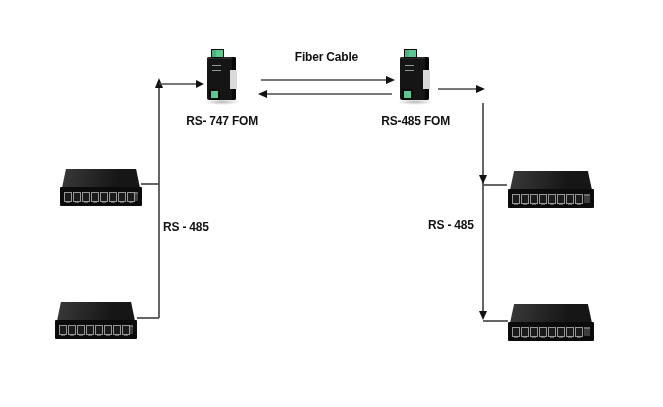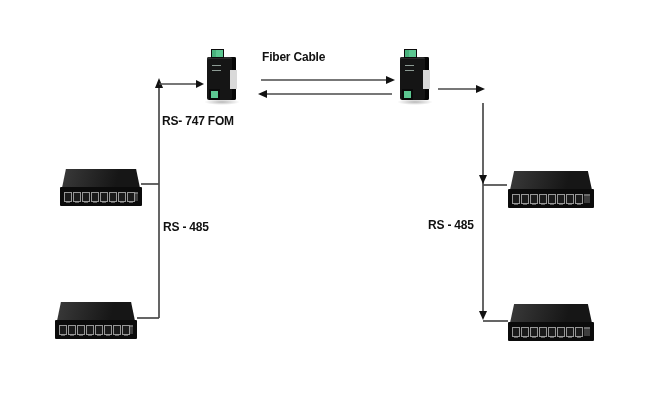--- a/index.html
+++ b/index.html
@@ -23,21 +23,21 @@
     overflow:hidden;
   }
   .wires{position:absolute;left:0;top:0;width:663px;height:407px;}
   .wires line{stroke:var(--line);stroke-width:1.7;}
   .wires polygon{fill:var(--arrowhead);stroke:none;}
 
   .lbl{
     position:absolute;font-weight:bold;font-size:12px;color:var(--label-text);
     letter-spacing:-0.2px;white-space:nowrap;
   }
-  .lbl.ctr{text-align:left;}
+  .lbl.ctr{text-align:right;}
 
   
   .fom{position:absolute;width:38px;height:57px;}
   .fom-top-conn{position:absolute;left:7px;top:0;width:13px;height:9px;
     background:linear-gradient(90deg,#49b27d 0 40%,var(--connector-green) 40%);
     border:1px solid #0b0b0b;}
   .fom-body{position:absolute;left:3px;top:8px;width:29px;height:43px;
     background:var(--device-body);border-radius:2px;
     box-shadow:inset -4px 0 0 var(--device-body-dark), inset 0 2px 0 #2b2b2b;}
   .fom-dash{position:absolute;left:8px;width:9px;height:1px;background:#8d9b94;}
@@ -177,16 +177,17 @@
           <span class="port"></span>
           <span class="port"></span>
           <span class="port"></span>
         </span>
       <span class="sw-tag"></span>
     </div>
   </div>
 
   <div class="lbl ctr" style="left:262px;top:50px;width:96px;">Fiber Cable</div>
   <div class="lbl ctr" style="left:162px;top:114px;width:96px;">RS- 747 FOM</div>
+  <div class="lbl ctr" style="left:354px;top:114px;width:96px;">RS-485 FOM</div>
   <div class="lbl" style="left:163px;top:220px;">RS - 485</div>
   <div class="lbl" style="left:428px;top:218px;">RS - 485</div>
 
 </div>
 
 </body></html>

